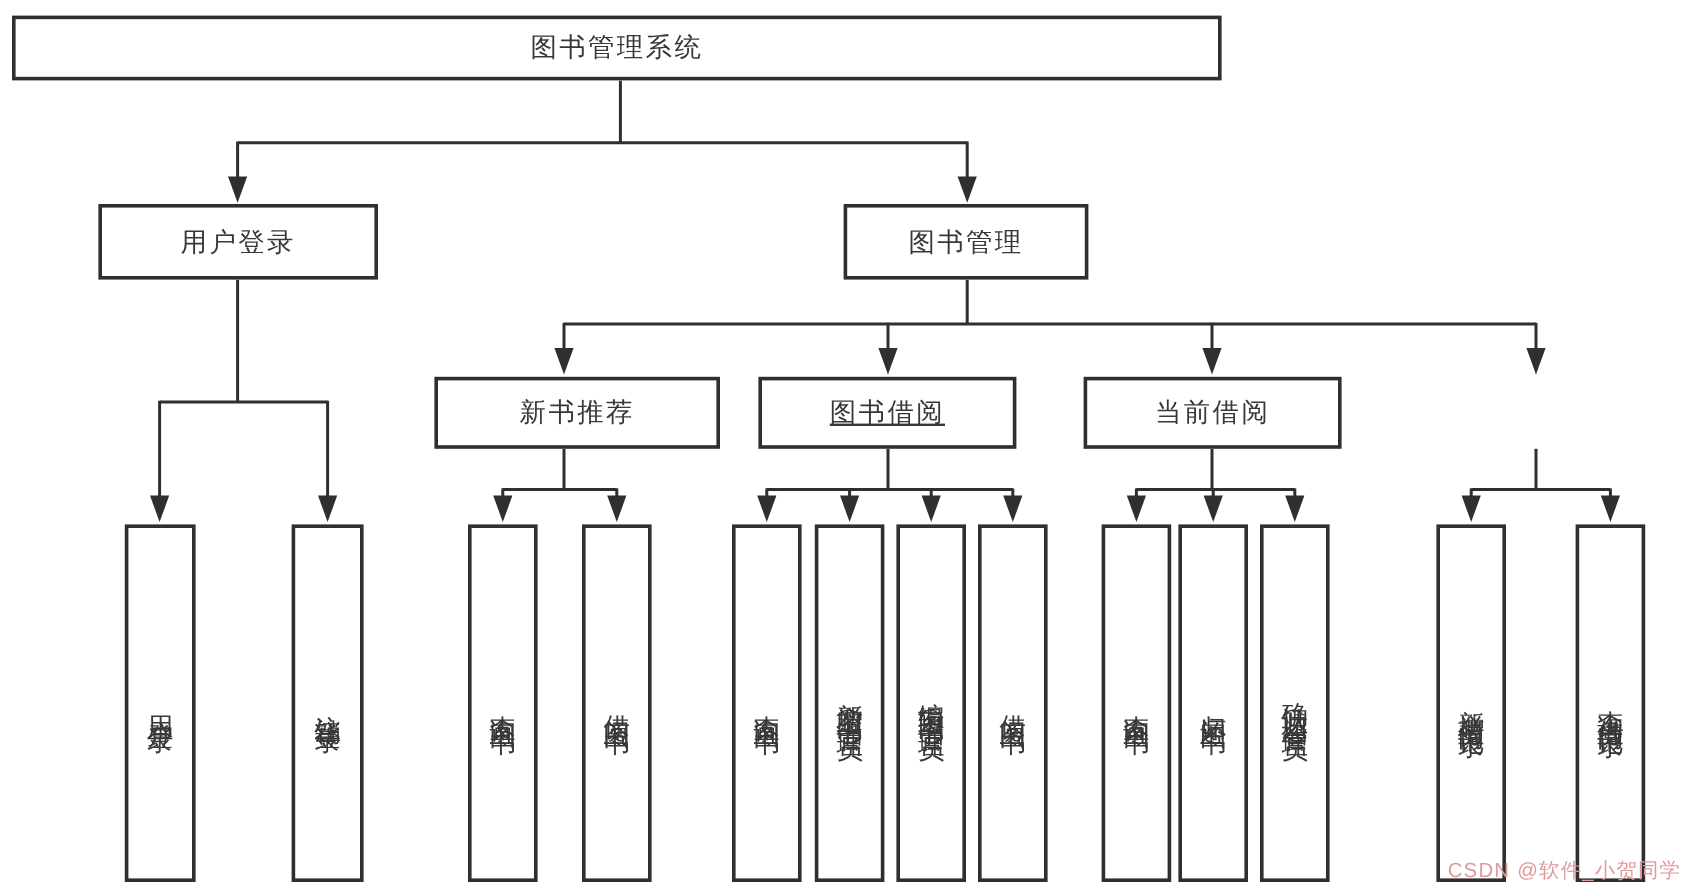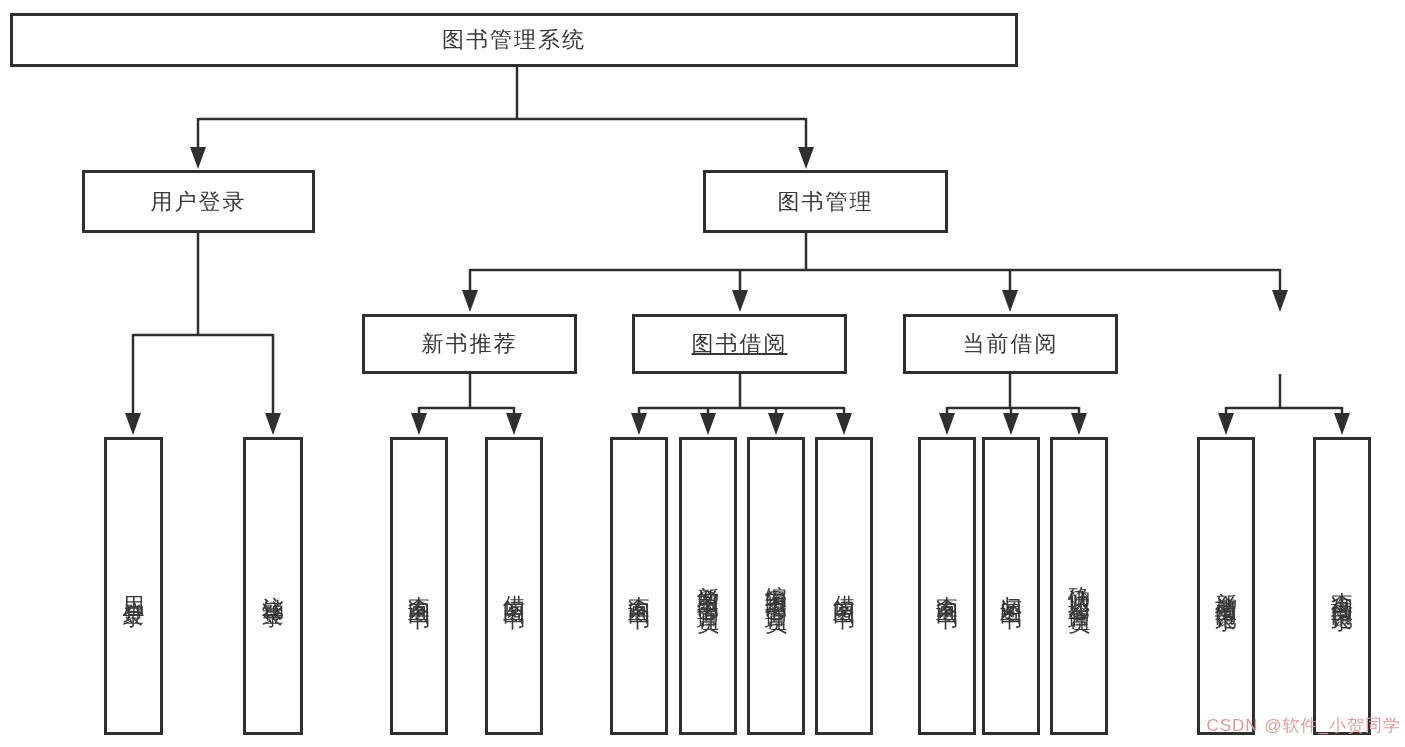--- a/index.html
+++ b/index.html
@@ -120,23 +120,23 @@
       <polygon points="1003,413 1019,413 1011,435"></polygon>
       <polygon points="1071,413 1087,413 1079,435"></polygon>
       <polygon points="1218,413 1234,413 1226,435"></polygon>
       <polygon points="1334,413 1350,413 1342,435"></polygon>
     </g>
   </svg>
 
   <div class="hnode" style="left:10px; top:13px; width:1008px; height:54px;">图书管理系统</div>
 
   <div class="hnode" style="left:82px; top:170px; width:233px; height:63px;">用户登录</div>
-  <div class="hnode" style="left:703px; top:170px; width:245px; height:63px;">图书管理</div>
+  <div class="hnode" style="left:703px; top:170px; width:204px; height:63px;">图书管理</div>
 
-  <div class="hnode" style="left:362px; top:314px; width:215px; height:60px;">新书推荐</div>
+  <div class="hnode" style="left:362px; top:314px; width:238px; height:60px;">新书推荐</div>
   <div class="hnode" style="left:632px; top:314px; width:215px; height:60px;text-decoration:underline;">图书借阅</div>
   <div class="hnode" style="left:903px; top:314px; width:215px; height:60px;">当前借阅</div>
 
   <div class="vnode" style="left:104px; top:437px; width:59px; height:298px;">用户登录</div>
   <div class="vnode" style="left:243px; top:437px; width:60px; height:298px;">注销登录</div>
 
   <div class="vnode" style="left:390px; top:437px; width:58px; height:298px;">查询图书</div>
   <div class="vnode" style="left:485px; top:437px; width:58px; height:298px;">借阅图书</div>
 
   <div class="vnode" style="left:610px; top:437px; width:58px; height:298px;">查询图书</div>

